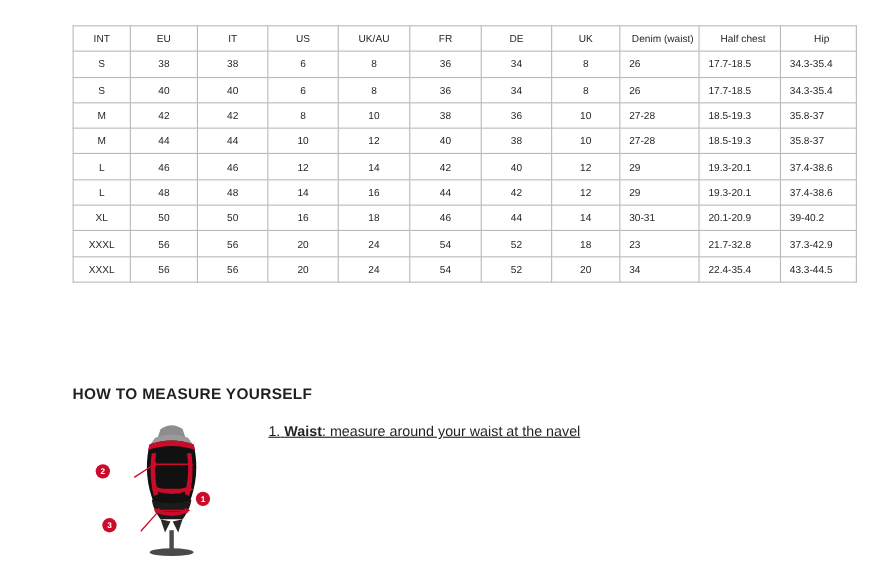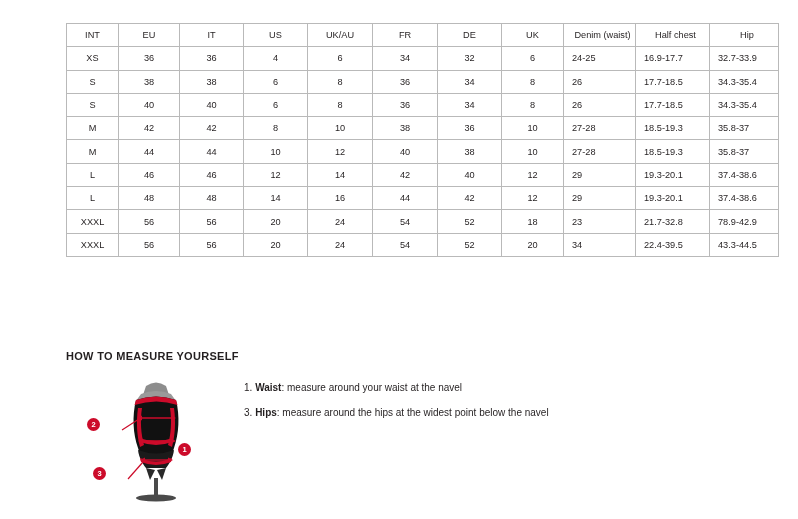--- a/index.html
+++ b/index.html
@@ -70,21 +70,21 @@
     padding-left: 8px;
   }
   
   .howto {
     position: absolute;
     left: 66px;
     top: 350px;
     width: 700px;
   }
   .howto-title {
-    font-size: 11px;
+    font-size: 14px;
     font-weight: bold;
     letter-spacing: 0.3px;
     color: #231f20;
     margin: 0 0 10px 0;
   }
   .howto-body {
     position: relative;
     display: block;
   }
   .figure {
@@ -94,25 +94,26 @@
     width: 140px;
     height: 125px;
   }
   .notes {
     position: absolute;
     left: 178px;
     top: 10px;
     width: 520px;
   }
   .note {
-    font-size: 10px;
+    font-size: 13px;
     color: #231f20;
     line-height: 12px;
     margin-bottom: 13px;
     white-space: nowrap;
+    text-decoration: underline;
   }
   .note b { font-weight: bold; }
   .num-badge {
     position: absolute;
     width: 13px;
     height: 13px;
     border-radius: 50%;
     background: #cc0b2a;
     color: #ffffff;
     font-size: 7.5px;
@@ -154,33 +155,20 @@
             <th>FR</th>
             <th>DE</th>
             <th>UK</th>
             <th class="left-head">Denim (waist)</th>
             <th class="left-head">Half chest</th>
             <th class="left-head">Hip</th>
           </tr>
       </thead>
       <tbody id="body-rows">
           <tr>
-            <td>XS</td>
-            <td>36</td>
-            <td>36</td>
-            <td>4</td>
-            <td>6</td>
-            <td>34</td>
-            <td>32</td>
-            <td>6</td>
-            <td class="left-cell">24-25</td>
-            <td class="left-cell">16.9-17.7</td>
-            <td class="left-cell">32.7-33.9</td>
-          </tr>
-          <tr>
             <td>S</td>
             <td>38</td>
             <td>38</td>
             <td>6</td>
             <td>8</td>
             <td>36</td>
             <td>34</td>
             <td>8</td>
             <td class="left-cell">26</td>
             <td class="left-cell">17.7-18.5</td>
@@ -245,43 +233,56 @@
             <td>14</td>
             <td>16</td>
             <td>44</td>
             <td>42</td>
             <td>12</td>
             <td class="left-cell">29</td>
             <td class="left-cell">19.3-20.1</td>
             <td class="left-cell">37.4-38.6</td>
           </tr>
           <tr>
+            <td>XL</td>
+            <td>50</td>
+            <td>50</td>
+            <td>16</td>
+            <td>18</td>
+            <td>46</td>
+            <td>44</td>
+            <td>14</td>
+            <td class="left-cell">30-31</td>
+            <td class="left-cell">20.1-20.9</td>
+            <td class="left-cell">39-40.2</td>
+          </tr>
+          <tr>
             <td>XXXL</td>
             <td>56</td>
             <td>56</td>
             <td>20</td>
             <td>24</td>
             <td>54</td>
             <td>52</td>
             <td>18</td>
             <td class="left-cell">23</td>
             <td class="left-cell">21.7-32.8</td>
-            <td class="left-cell">78.9-42.9</td>
+            <td class="left-cell">37.3-42.9</td>
           </tr>
           <tr>
             <td>XXXL</td>
             <td>56</td>
             <td>56</td>
             <td>20</td>
             <td>24</td>
             <td>54</td>
             <td>52</td>
             <td>20</td>
             <td class="left-cell">34</td>
-            <td class="left-cell">22.4-39.5</td>
+            <td class="left-cell">22.4-35.4</td>
             <td class="left-cell">43.3-44.5</td>
           </tr>
         </tbody>
     </table>
   </div>
 
   <div class="howto">
     <div class="howto-title">HOW TO MEASURE YOURSELF</div>
 
     <div class="howto-body" style="height:130px;">
@@ -332,18 +333,17 @@
           <line x1="42" y1="101" x2="57" y2="84" stroke="#cc0b2a" stroke-width="1.2"></line>
         </svg>
       </div>
 
       <div class="num-badge badge-1">1</div>
       <div class="num-badge badge-2">2</div>
       <div class="num-badge badge-3">3</div>
 
       <div class="notes" id="notes-list">
           <div class="note"><span>1.</span> <b>Waist</b><span>: measure around your waist at the navel</span></div>
-          <div class="note"><span>3.</span> <b>Hips</b><span>: measure around the hips at the widest point below the navel</span></div>
         </div>
     </div>
   </div>
 
 </div>
 
 </body></html>

